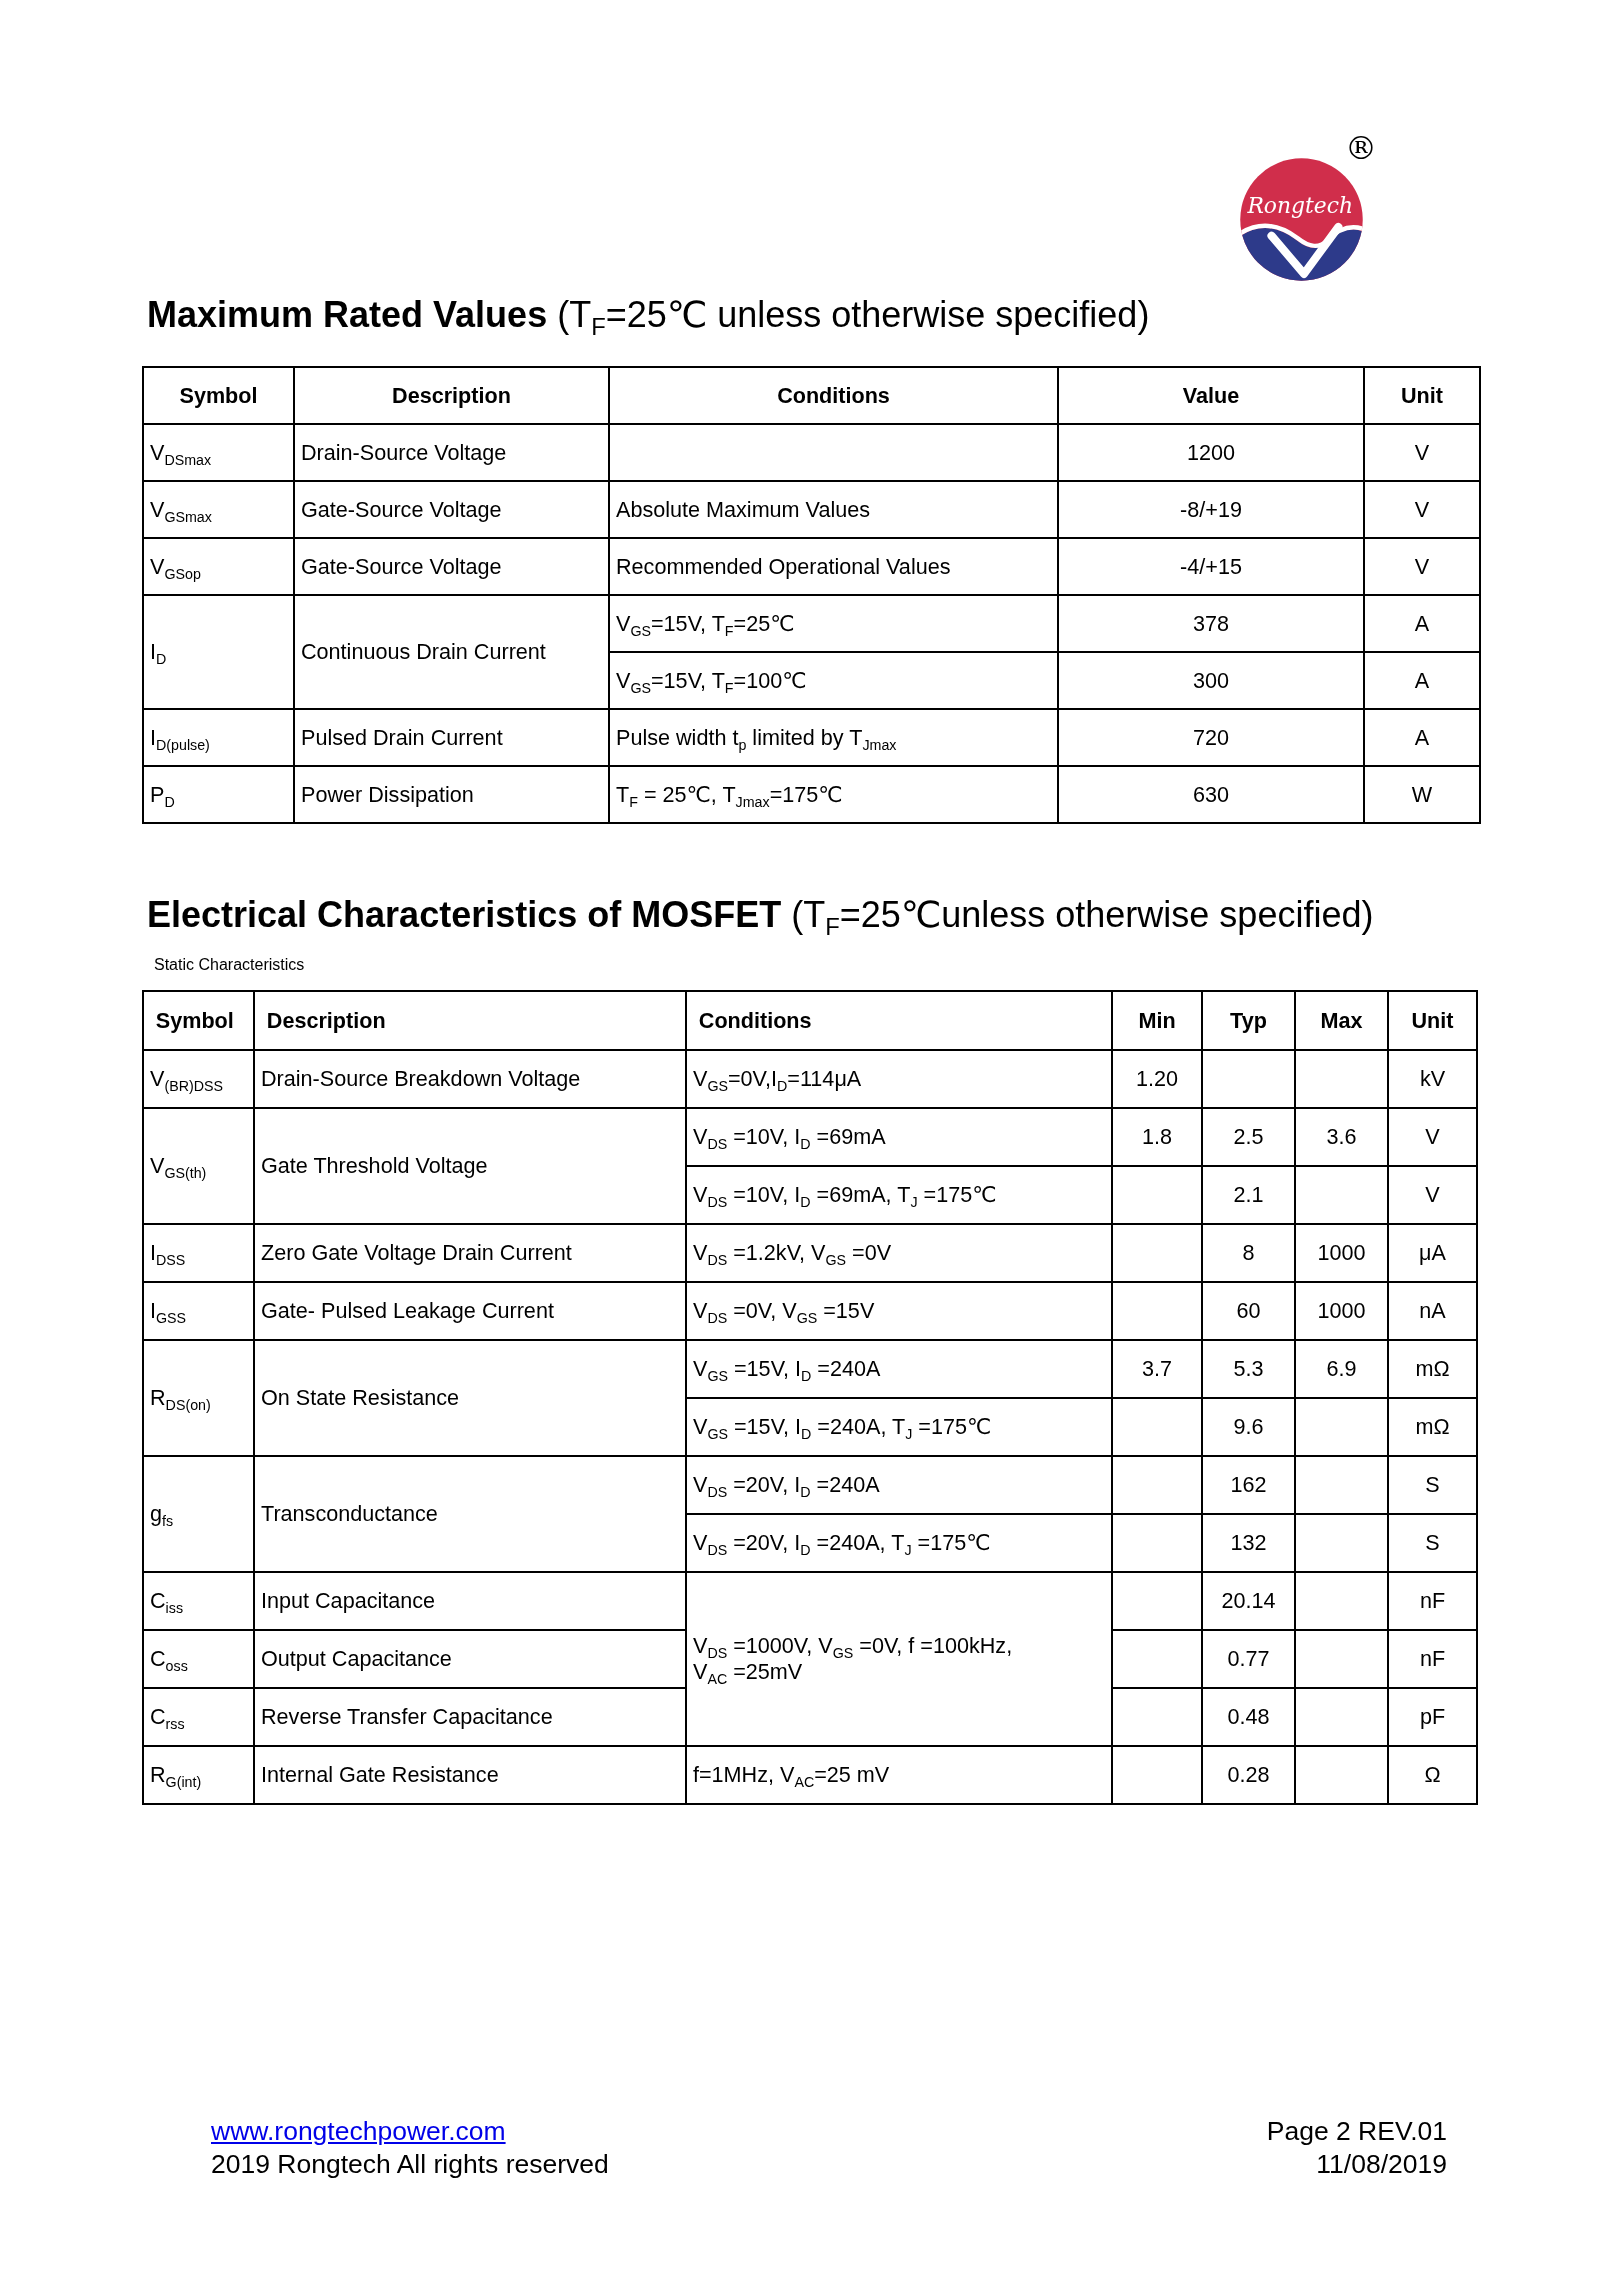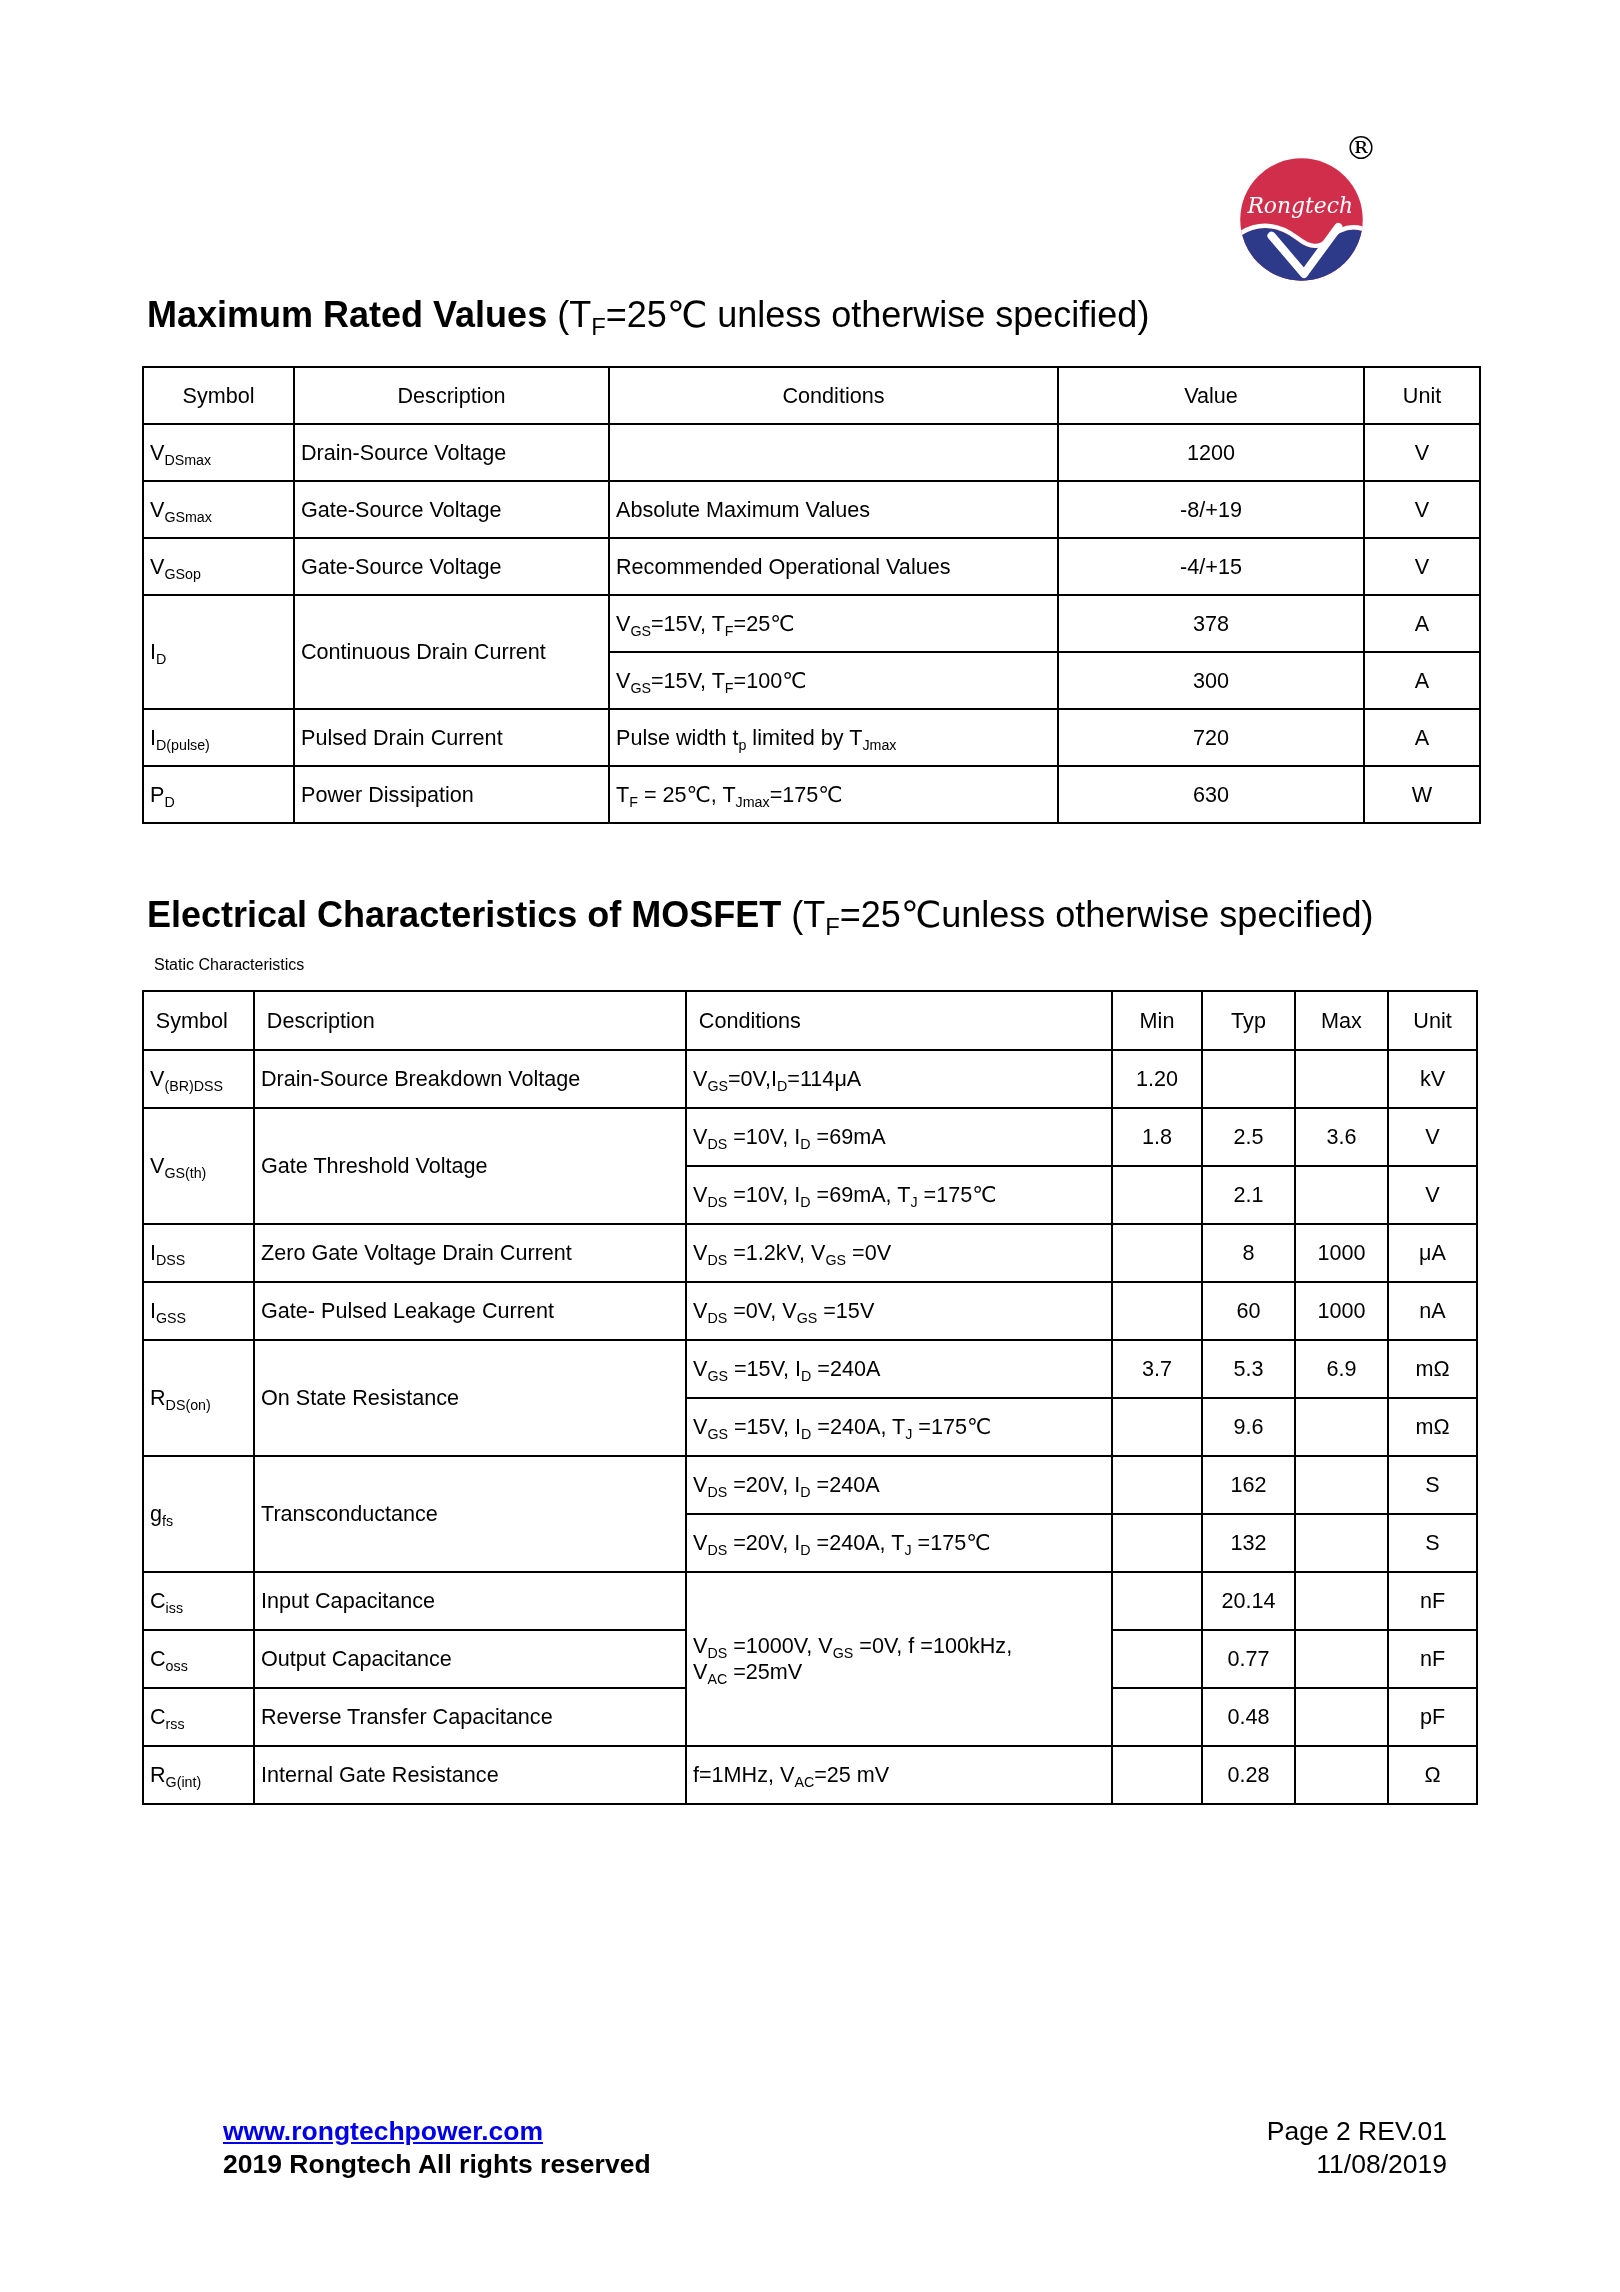--- a/index.html
+++ b/index.html
@@ -9,21 +9,21 @@
     overflow:hidden;
   }
   .abs{position:absolute;}
   
   .title{font-size:36px;white-space:nowrap;}
   .title .b{font-weight:bold;}
   .subtitle{font-size:16px;white-space:nowrap;}
   
   table{border-collapse:collapse;table-layout:fixed;font-size:21.6px;color:#000;}
   td,th{border:2px solid #000;overflow:hidden;vertical-align:middle;}
-  th{font-weight:normal;border-bottom:2.9px solid #000;margin-top:36px;}
+  th{font-weight:bold;border-bottom:2.9px solid #000;margin-top:36px;}
   th.hl{text-align:left;padding-left:11.8px;}
   td.l{text-align:left;padding-left:6px;}
   td.c{text-align:center;}
   .t1 tr{height:57px;}
   .t2 tr{height:58px;}
   .t2 tr.hd{height:59px;}
   sub{font-size:66%;line-height:0;}
   
   .footer{font-size:26.5px;line-height:33px;}
   .footer a{color:#0000e8;text-decoration:underline;}
@@ -252,21 +252,21 @@
     <td class="l">Internal Gate Resistance</td>
     <td class="l">f=1MHz, V<sub>AC</sub>=25 mV</td>
     <td class="c"></td>
     <td class="c">0.28</td>
     <td class="c"></td>
     <td class="c">Ω</td>
   </tr>
 </tbody>
   </table>
 
-<div class="abs footer" style="left:223px;top:2115px;font-weight:bold;">
+<div class="abs footer" style="left:211px;top:2115px;">
   <div><a href="#">www.rongtechpower.com</a></div>
   <div>2019 Rongtech All rights reserved</div>
 </div>
 <div class="abs footer footer-right" style="right:173px;top:2115px;">
   <div>Page 2  REV.01</div>
   <div>11/08/2019</div>
 </div>
 
 
 </body></html>

